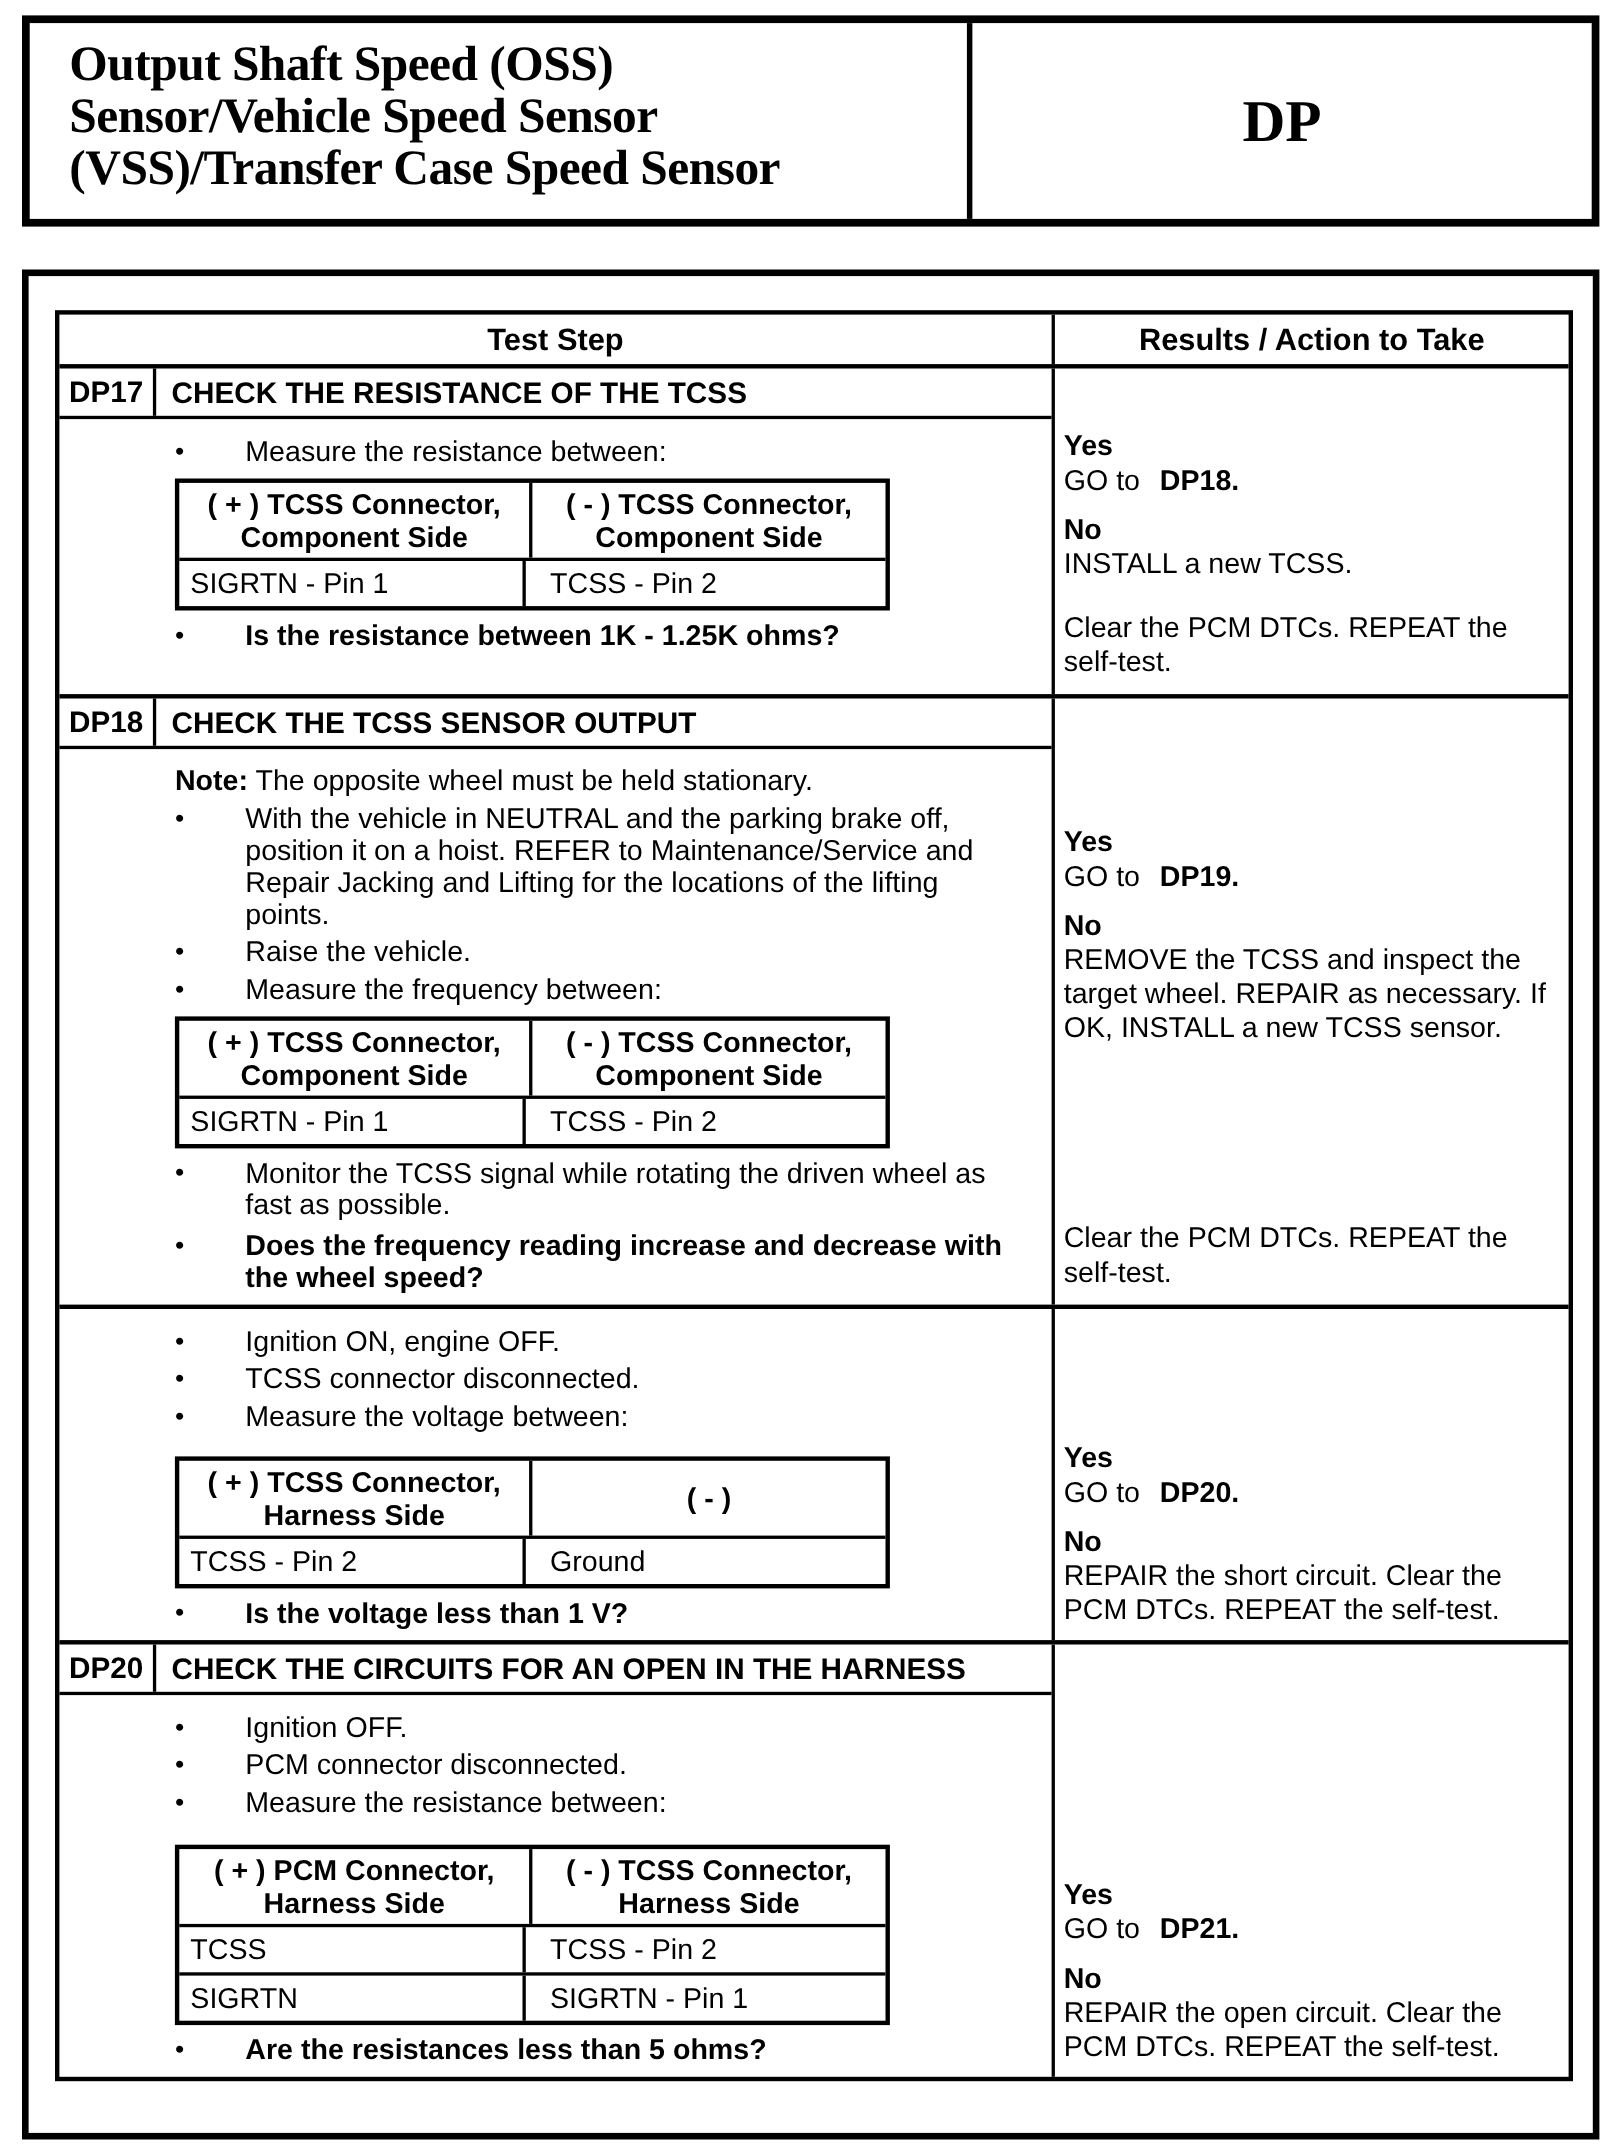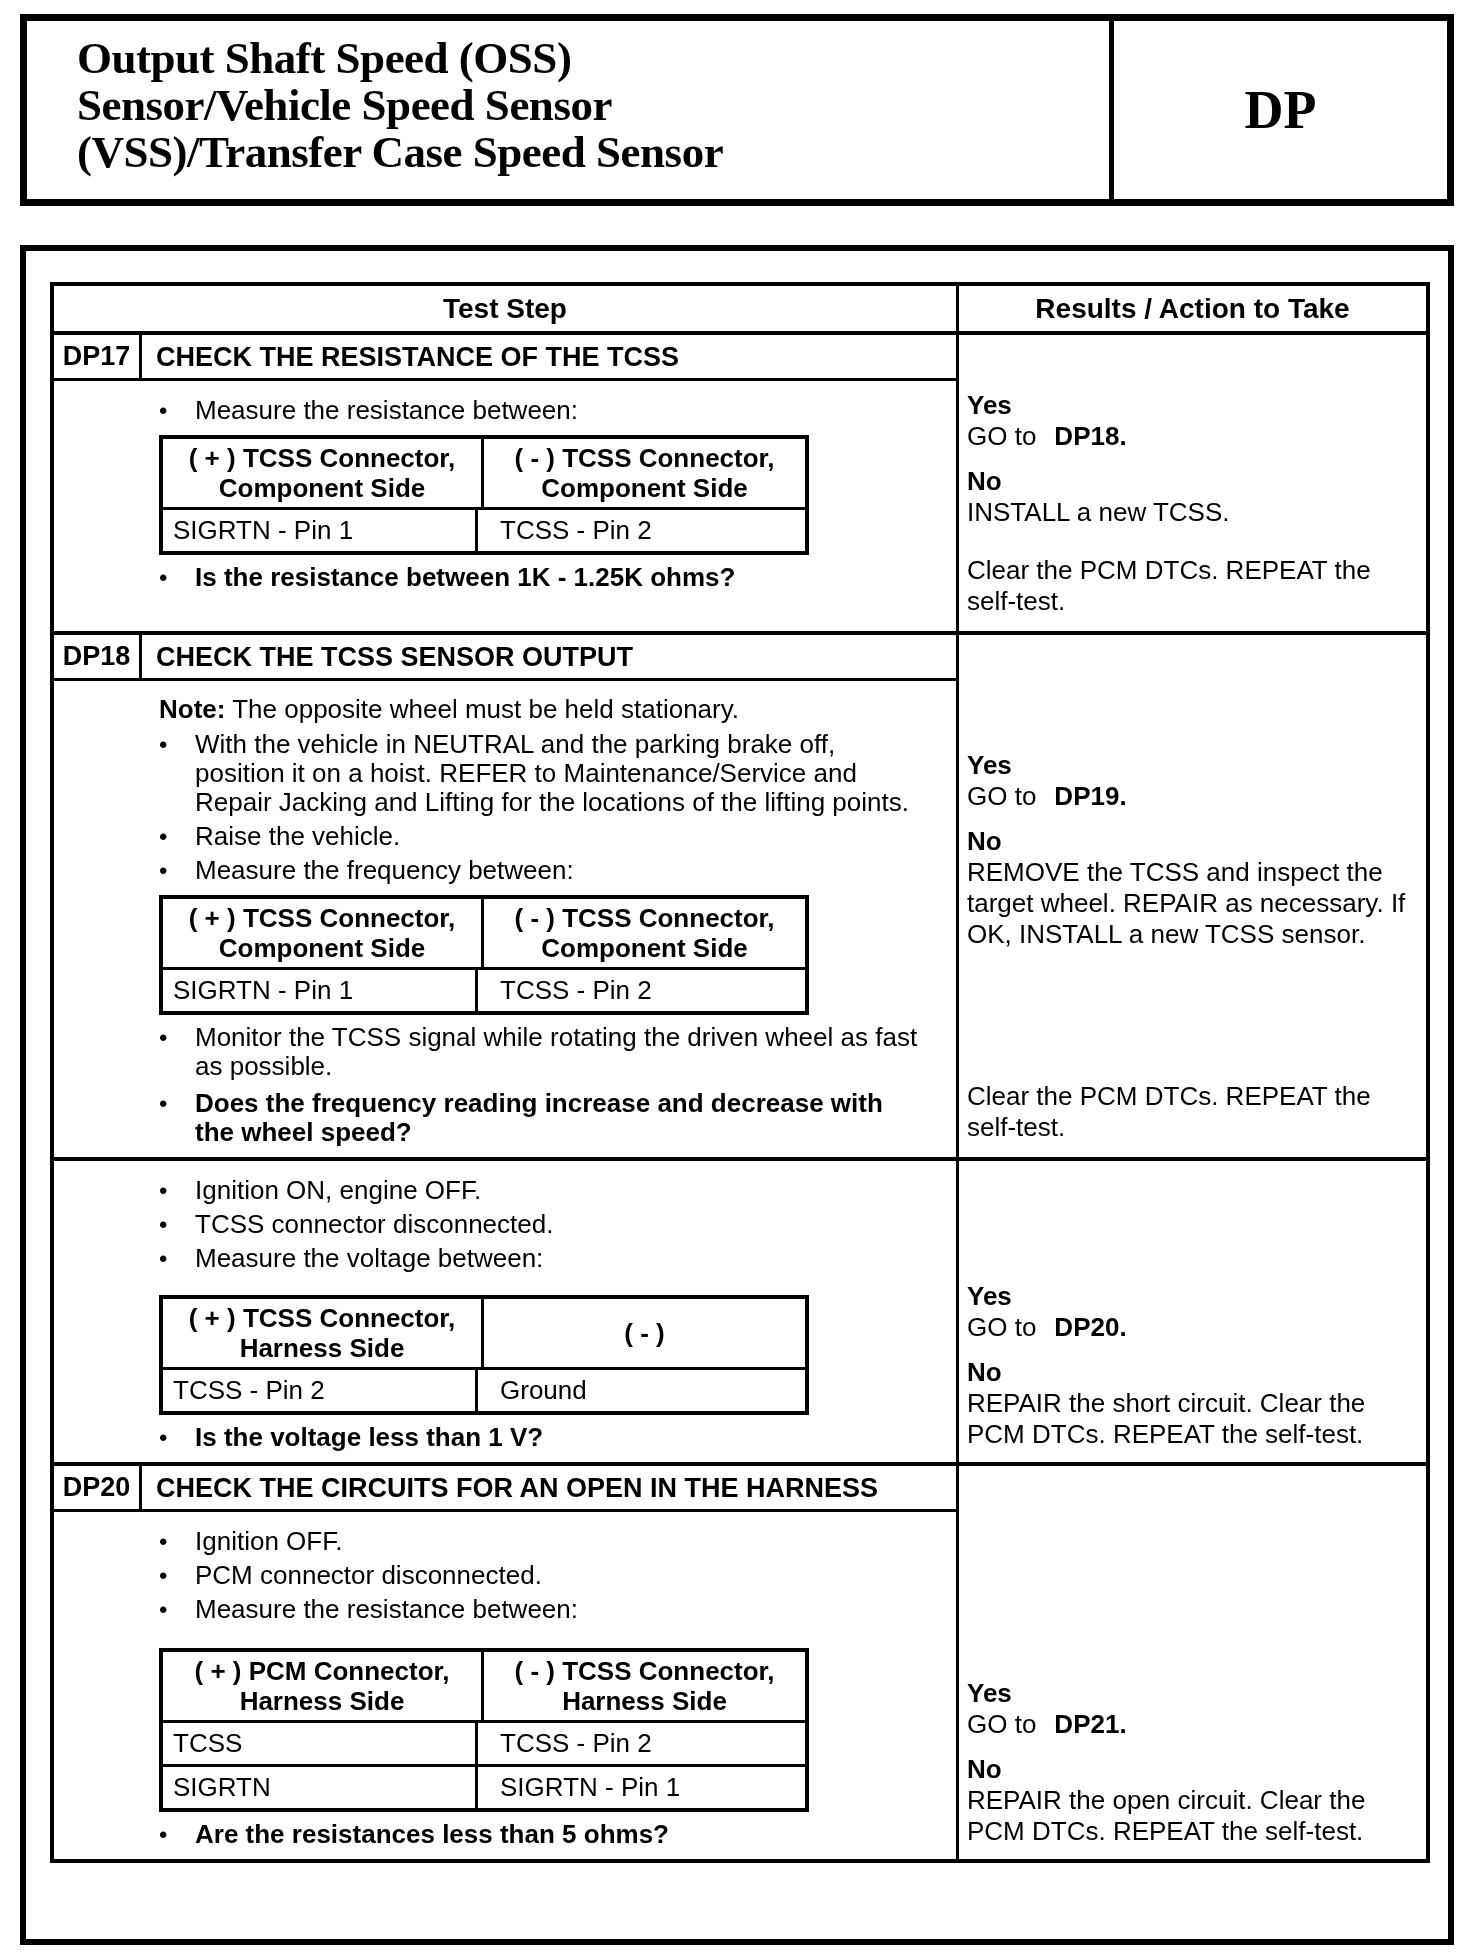--- a/index.html
+++ b/index.html
@@ -3,22 +3,22 @@
 <meta charset="utf-8">
 <style>
   html,body{margin:0;padding:0;background:#ffffff;}
   body{width:1472px;height:1960px;position:relative;color:#000;
        font-family:"Liberation Sans",sans-serif;-webkit-font-smoothing:antialiased;}
   *{box-sizing:border-box;}
 
   
   .header-box{position:absolute;left:20px;top:14px;width:1434px;height:192px;
               border:7px solid #000;display:flex;background:#fff;}
-  .header-title-cell{width:1087px;border-right:5px solid #000;
-              padding:14px 10px 0 50px;
+  .header-title-cell{width:857px;border-right:5px solid #000;
+              padding:14px 10px 0 36px;
               font-family:"Liberation Serif",serif;font-weight:bold;
               font-size:45px;line-height:47px;letter-spacing:-.5px;}
   .header-code-cell{flex:1;display:flex;align-items:center;justify-content:center;
               font-family:"Liberation Serif",serif;font-weight:bold;font-size:54px;}
 
   
   .main-box{position:absolute;left:20px;top:245px;width:1434px;height:1700px;
             border:6px solid #000;background:#fff;}
 
   .ptable{position:absolute;left:24px;top:31px;width:1380px;border:4px solid #000;background:#fff;}
@@ -36,21 +36,21 @@
   .step-id{width:88px;border-right:3px solid #000;font-weight:bold;font-size:27px;
            padding:6px 0 5px 0;text-align:center;}
   .step-title{flex:1;font-weight:bold;font-size:27px;line-height:34px;padding:5px 20px 4px 14px;}
   .step-body{flex:1;padding:10px 28px 10px 105px;font-size:26px;line-height:29px;}
 
   .note{margin:4px 0 6px 0;}
   .note b{font-weight:bold;}
 
   .bullet{display:flex;margin-top:5px;}
   .bullet .dot{width:36px;flex:none;font-size:24px;}
-  .bullet .btext{flex:1;}
+  .bullet .btext{flex:1;margin-left:28px;}
   .bullet.q .btext{font-weight:bold;}
   .bullet.q{margin-top:8px;}
 
   
   .pintable{width:650px;border:4px solid #000;margin:10px 0 8px 0;}
   .pt-head{display:flex;border-bottom:3px solid #000;}
   .pt-head .pt-cell{font-weight:bold;text-align:center;display:flex;flex-direction:column;
                     justify-content:center;padding:4px 8px;line-height:30px;}
   .pt-cell{width:50%;font-size:26px;}
   .pt-cell.first{border-right:3px solid #000;}

